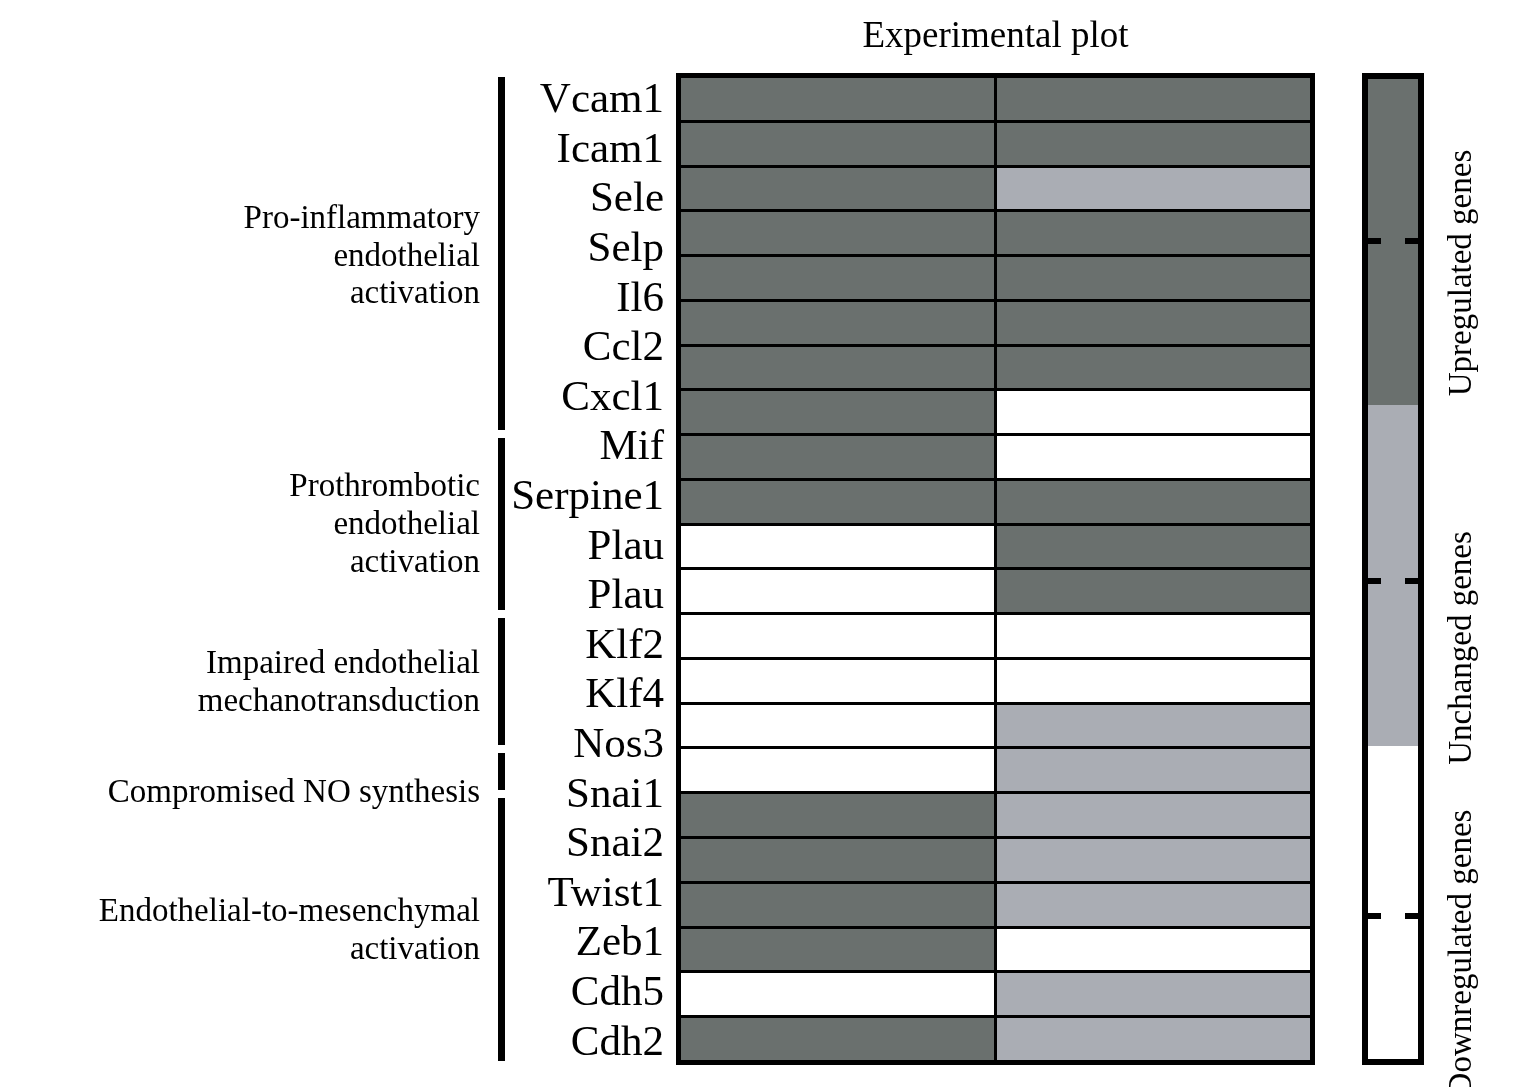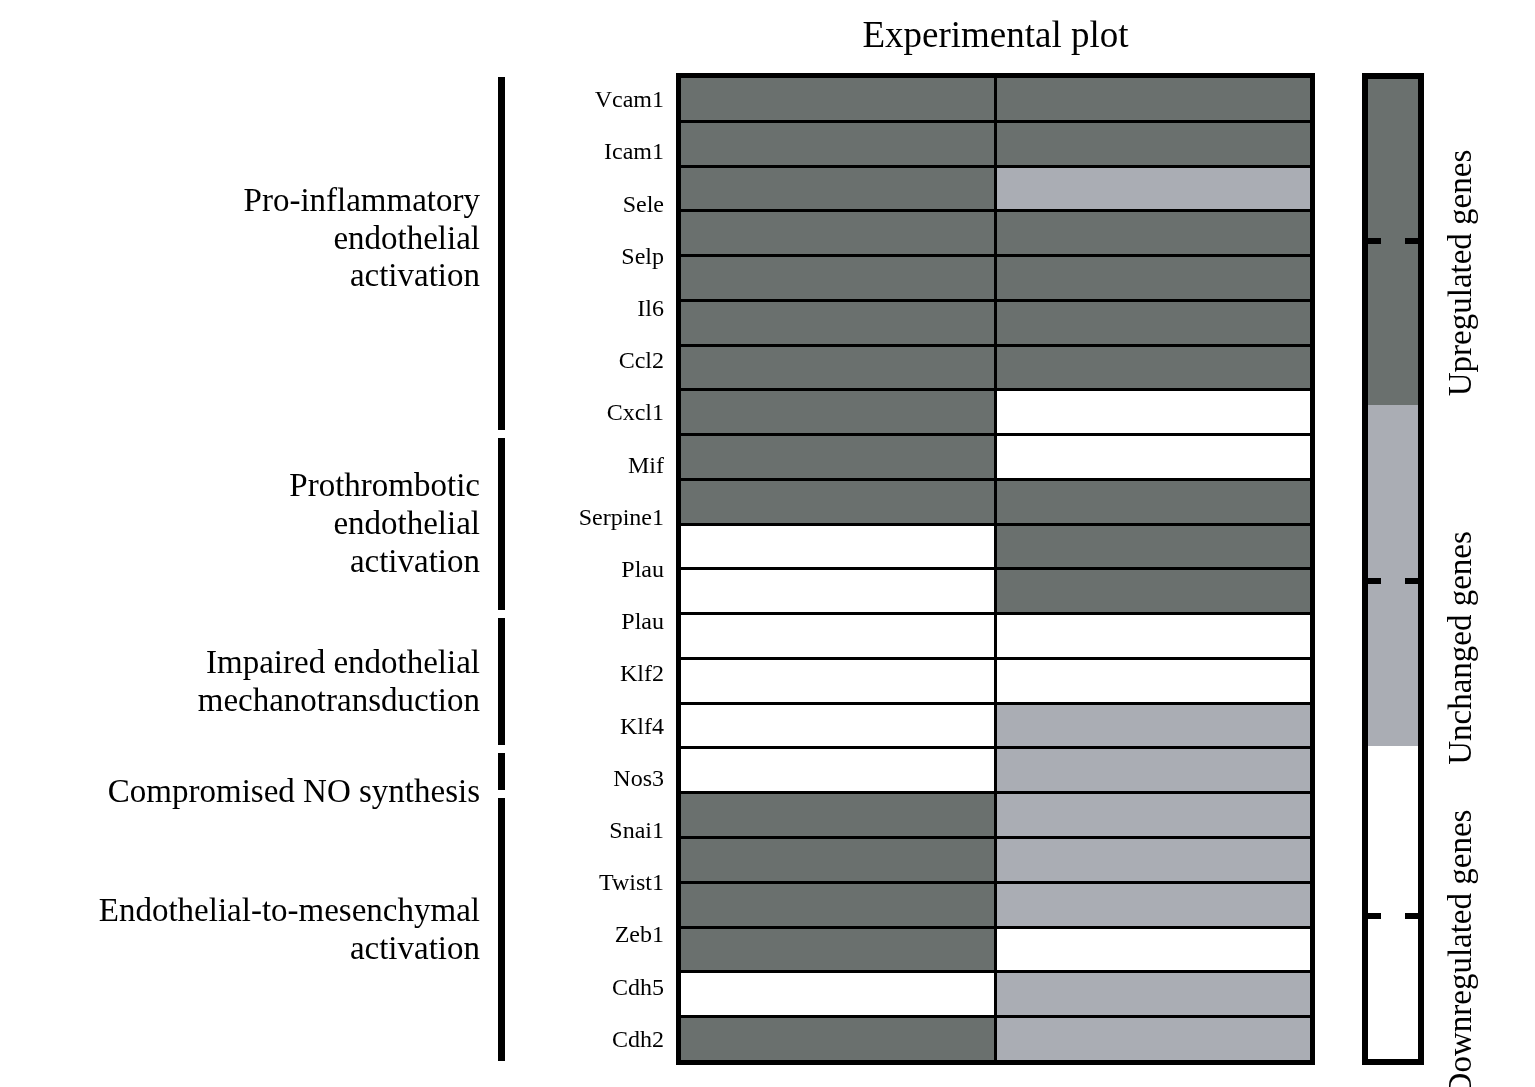--- a/index.html
+++ b/index.html
@@ -71,21 +71,21 @@
     width: 156px;
     height: 992px;
     display: flex;
     flex-direction: column;
   }
   .gene-label {
     flex: 1 1 0;
     display: flex;
     align-items: center;
     justify-content: flex-end;
-    font-size: 24px;
+    font-size: 43px;
     line-height: 1;
     padding-right: 4px;
     white-space: nowrap;
     box-sizing: border-box;
   }
 
   
   #heatmap {
     position: absolute;
     left: 676px;
@@ -167,21 +167,21 @@
 </style>
 </head>
 <body>
 
 <div id="col-headers">
   <div class="col-header">Experimental plot</div>
 </div>
 
 <div id="groups">
     <div class="group-bracket" style="top: 77px; height: 352.727px;"></div>
-    <div class="group" style="top: 62px; height: 352.727px; align-items: center;">
+    <div class="group" style="top: 79px; height: 352.727px; align-items: center;">
       <div class="group-label">Pro-inflammatory
 endothelial
 activation</div>
     </div>
     <div class="group-bracket" style="top: 437.727px; height: 172.364px;"></div>
     <div class="group" style="top: 437.727px; height: 172.364px;">
       <div class="group-label">Prothrombotic
 endothelial
 activation</div>
     </div>
@@ -210,20 +210,21 @@
     <div class="gene-label">Ccl2</div>
     <div class="gene-label">Cxcl1</div>
     <div class="gene-label">Mif</div>
     <div class="gene-label">Serpine1</div>
     <div class="gene-label">Plau</div>
     <div class="gene-label">Plau</div>
     <div class="gene-label">Klf2</div>
     <div class="gene-label">Klf4</div>
     <div class="gene-label">Nos3</div>
     <div class="gene-label">Snai1</div>
+    <div class="gene-label">Snai2</div>
     <div class="gene-label">Twist1</div>
     <div class="gene-label">Zeb1</div>
     <div class="gene-label">Cdh5</div>
     <div class="gene-label">Cdh2</div>
   </div>
 
 <div id="heatmap">
     <div class="hm-row">
       <div class="hm-cell v-up" style="background: rgb(106, 112, 110);"></div>
       <div class="hm-cell v-up" style="background: rgb(106, 112, 110);"></div>

